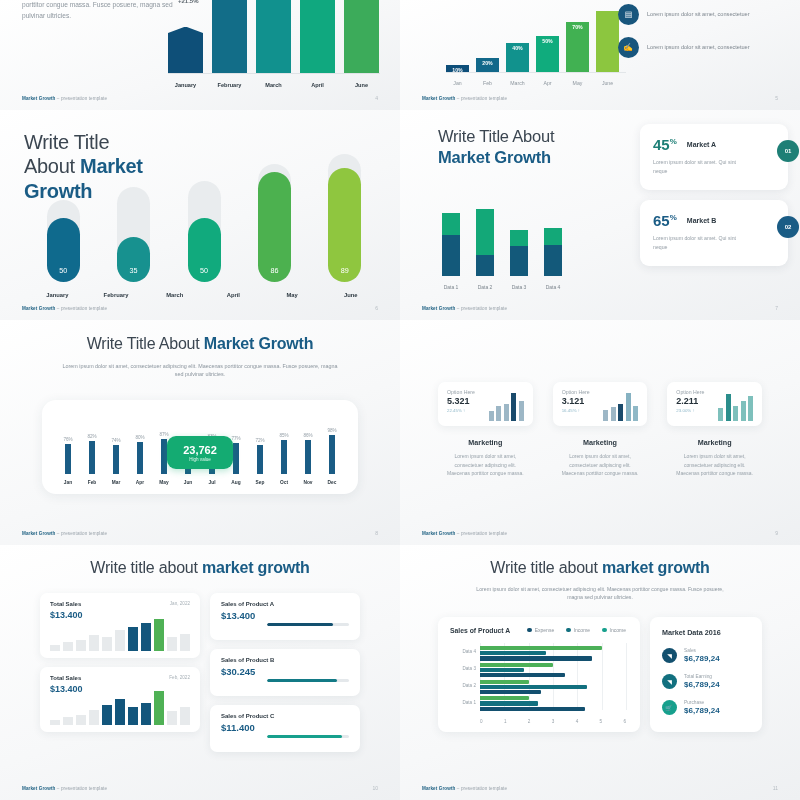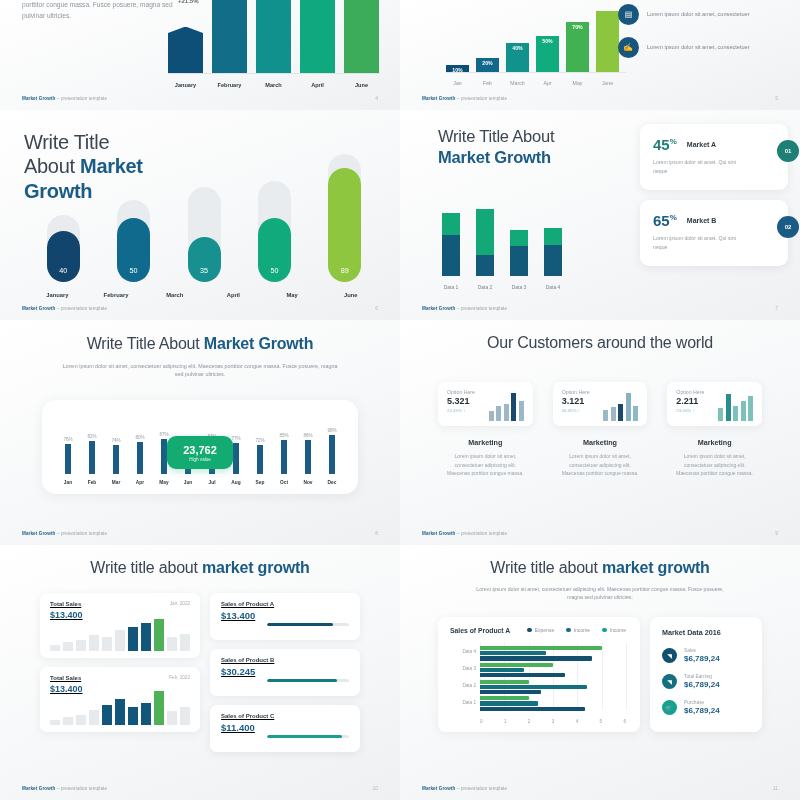--- a/index.html
+++ b/index.html
@@ -248,21 +248,21 @@
   .s9-mini { display: flex; align-items: flex-end; gap: 2.5px; height: 28px; margin-top: 4px; }
   .s9-mini i { width: 5px; display: block; }
   .s9-head { text-align: center; font-size: 7.2px; font-weight: bold; color: #2d3942; margin-top: 12px; }
   .s9-body { text-align: center; font-size: 5px; color: #98a2aa; line-height: 1.7; margin-top: 5px; padding: 0 6px; }
 
   
   .s10-title {
     position: absolute; left: 0; right: 0; top: 14px;
     text-align: center; font-size: 16px; letter-spacing: -.2px;
   }
-  .s10-wrap { position: absolute; left: 40px; right: 40px; top: 48px; display: flex; gap: 10px; text-decoration: underline; }
+  .s10-wrap { position: absolute; left: 40px; right: 40px; top: 48px; display: flex; gap: 10px; }
   .s10-left { width: 160px; display: flex; flex-direction: column; gap: 9px; }
   .s10-card {
     background: #fff; border-radius: 7px; height: 65px;
     box-shadow: 0 2px 9px rgba(40,60,80,.08);
     padding: 8px 10px; position: relative;
   }
   .s10-lbl { font-size: 6px; font-weight: bold; color: #2d3942; }
   .s10-amt { font-size: 9px; font-weight: bold; color: #1a5c85; margin-top: 3px; }
   .s10-date { position: absolute; right: 10px; top: 8px; font-size: 4.6px; color: #a7b0b7; }
   .s10-mini {
@@ -431,41 +431,41 @@
 
   <div class="slide">
     <div class="slide-inner">
       <div class="s6-title">
         <span class="h-light">Write Title</span><br>
         <span class="h-light">About </span><span class="h-bold">Market</span><br>
         <span class="h-bold">Growth</span>
       </div>
       <div class="s6-chart" id="s6chart">
           <div class="s6-col">
-            <div class="s6-track" style="height: 52%;"></div>
-            <div class="s6-fill" style="height: 40%; background: linear-gradient(rgb(18, 69, 110) 0%, rgb(18, 69, 110) 100%);">
-              <span>40</span>
-            </div>
-          </div>
-          <div class="s6-col">
             <div class="s6-track" style="height: 64%;"></div>
             <div class="s6-fill" style="height: 50%; background: linear-gradient(rgb(15, 106, 141) 0%, rgb(15, 106, 141) 100%);">
               <span>50</span>
             </div>
           </div>
           <div class="s6-col">
             <div class="s6-track" style="height: 74%;"></div>
             <div class="s6-fill" style="height: 35%; background: linear-gradient(rgb(23, 145, 143) 0%, rgb(23, 145, 143) 100%);">
               <span>35</span>
             </div>
           </div>
           <div class="s6-col">
             <div class="s6-track" style="height: 79%;"></div>
             <div class="s6-fill" style="height: 50%; background: linear-gradient(rgb(17, 170, 125) 0%, rgb(17, 170, 125) 100%);">
               <span>50</span>
+            </div>
+          </div>
+          <div class="s6-col">
+            <div class="s6-track" style="height: 92%;"></div>
+            <div class="s6-fill" style="height: 86%; background: linear-gradient(rgb(76, 177, 79) 0%, rgb(76, 177, 79) 100%);">
+              <span>86</span>
             </div>
           </div>
           <div class="s6-col">
             <div class="s6-track" style="height: 100%;"></div>
             <div class="s6-fill" style="height: 89%; background: linear-gradient(rgb(143, 198, 63) 0%, rgb(143, 198, 63) 100%); align-items: flex-end;">
               <span>89</span>
             </div>
           </div>
         </div>
       <div class="s6-labels" id="s6labels">
@@ -610,21 +610,20 @@
       </div>
       <div class="footer">
         <b>Market Growth</b><span> – presentation template</span>
       </div>
       <div class="pagenum">8</div>
     </div>
   </div>
 
   <div class="slide">
     <div class="slide-inner">
-      <div class="s9-title">Our Customers around the world</div>
       <div class="s9-cards" id="s9cards">
           <div class="s9-col">
             <div class="s9-card">
               <div>
                 <div class="s9-opt">Option Here</div>
                 <div class="s9-val">5.321</div>
                 <div class="s9-chg">22.45% ↑</div>
               </div>
               <div class="s9-mini">
                 <i style="height: 9.8px; background: rgb(157, 183, 198);"></i>

